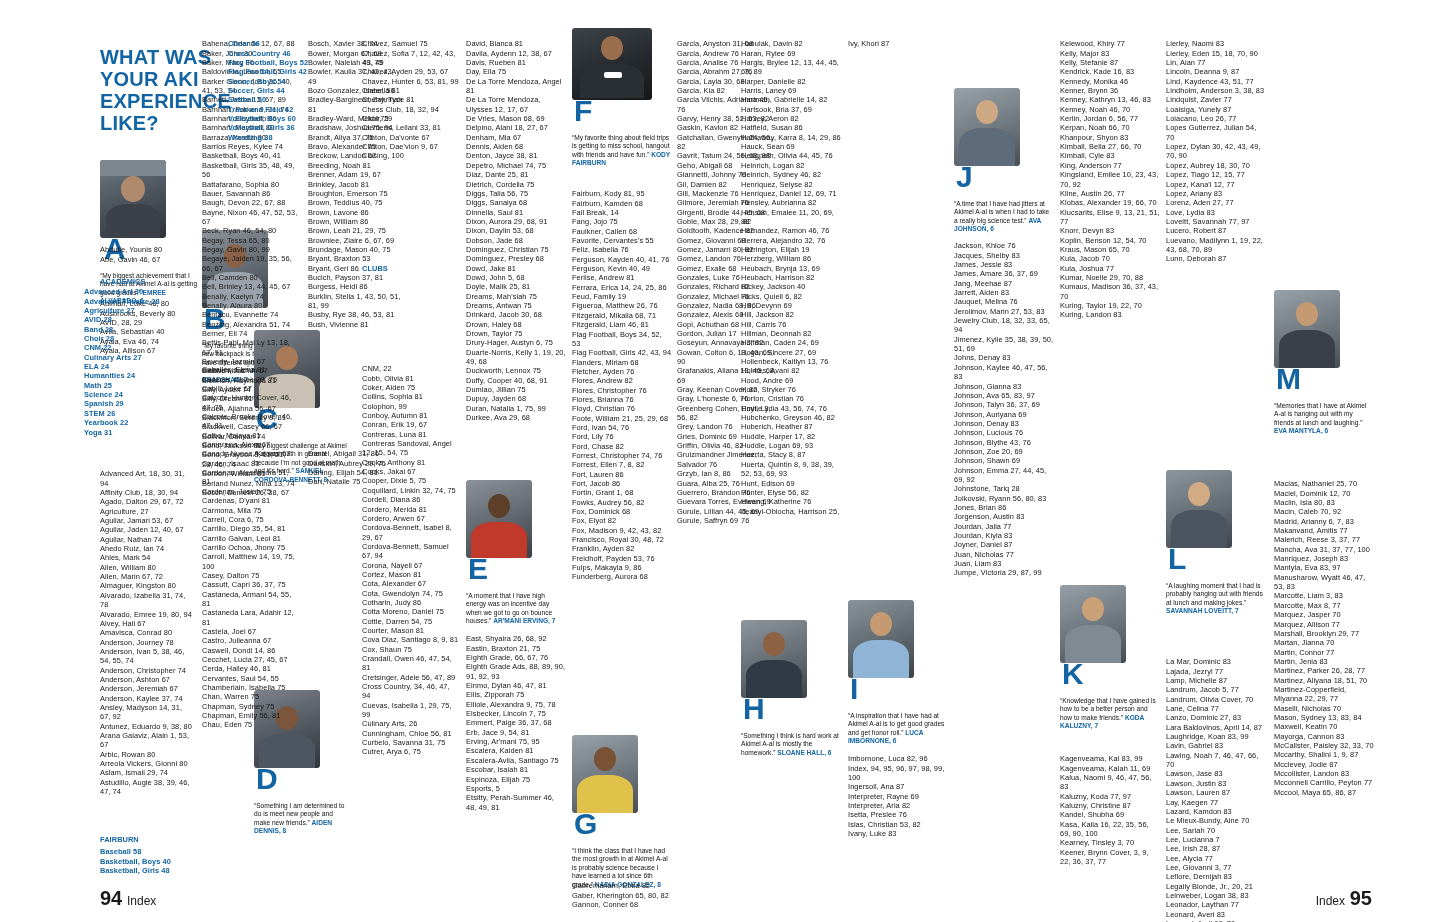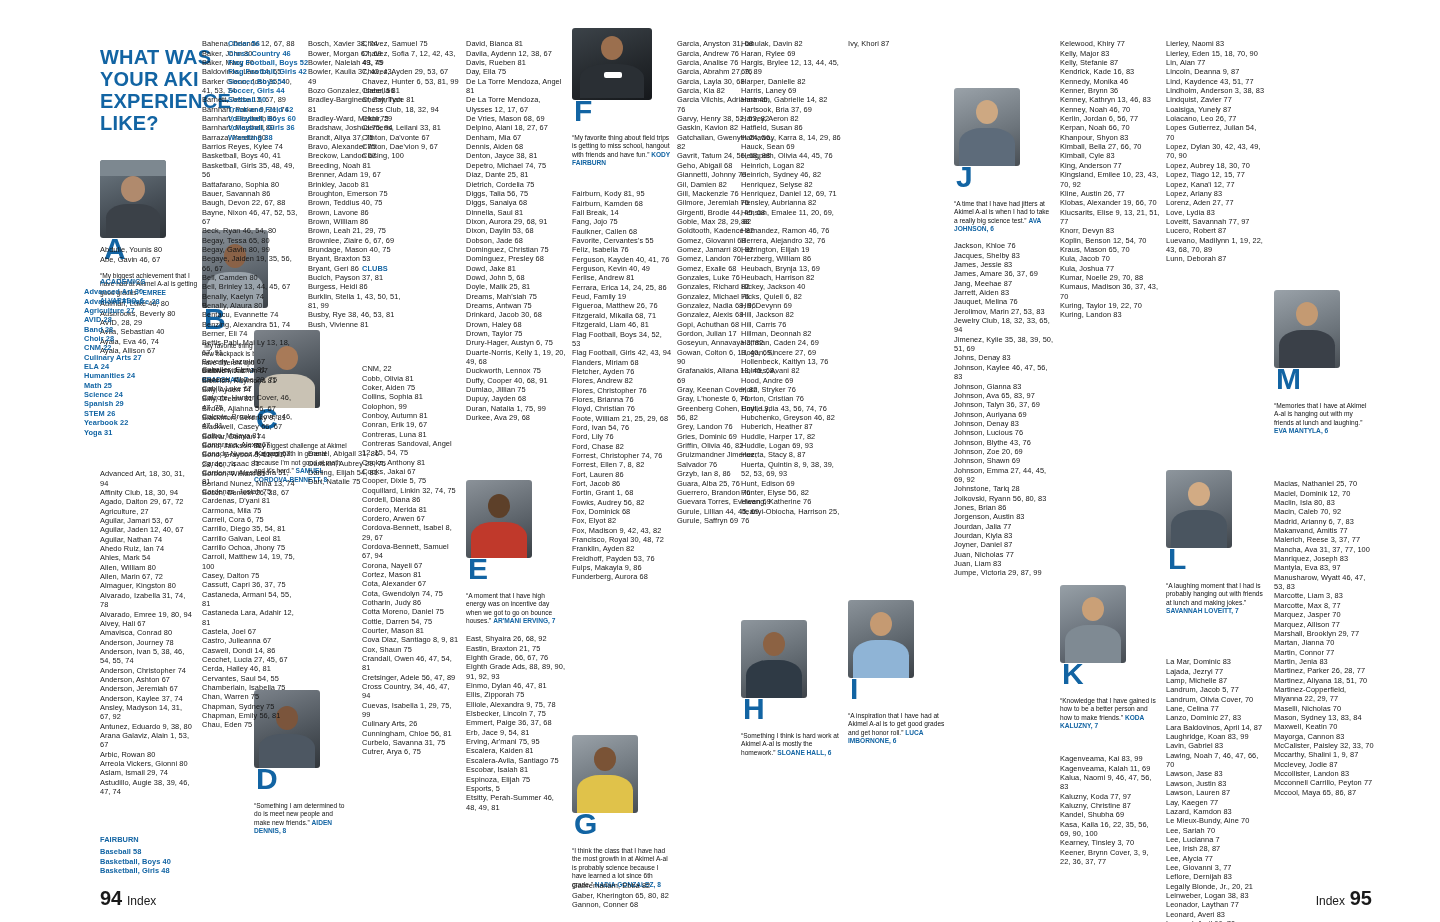--- a/index.html
+++ b/index.html
@@ -679,20 +679,30 @@
         <i class="ph-head" style="width:22px;height:24px;left:22px;top:12px;background:#c59a72;"></i>
         <i class="ph-body" style="width:56px;height:38px;left:5px;top:40px;background:#8fb4d6;"></i>
       </div>
       <div class="letter" style="position:relative; left:2px; top:-4px; display:block;">I</div>
       <div class="quote">
         <span>“A inspiration that I have had at Akimel A-al is to get good grades and get honor roll.”</span>
         <span class="attrib">LUCA IMBORNONE, 6</span>
       </div>
     </div>
 
+    <div class="col" style="left:112px; top:745px; width:100px;">
+      <span>Imbornone, Luca 82, 96
+Index,  94, 95, 96, 97, 98, 99, 100
+Ingersoll, Ana 87
+Interpreter, Rayne 69
+Interpreter, Aria 82
+Isetta, Preslee 76
+Islas, Christian 53, 82
+Ivany, Luke 83</span>
+    </div>
 
     <div class="qblock" style="left:218px; top:88px; width:100px;">
       <div class="photo" style="background:linear-gradient(160deg,#9aa2a9 0%,#6c747b 60%,#484e54 100%);">
         <i class="ph-head" style="width:22px;height:24px;left:22px;top:12px;background:#cda882;"></i>
         <i class="ph-body" style="width:56px;height:38px;left:5px;top:40px;background:#5d6b7a;"></i>
       </div>
       <div class="letter" style="position:relative; left:2px; top:-4px; display:block;">J</div>
       <div class="quote">
         <span>“A time that I have had jitters at Akimel A-al is when I had to take a really big science test.”</span>
         <span class="attrib">AVA JOHNSON, 6</span>

